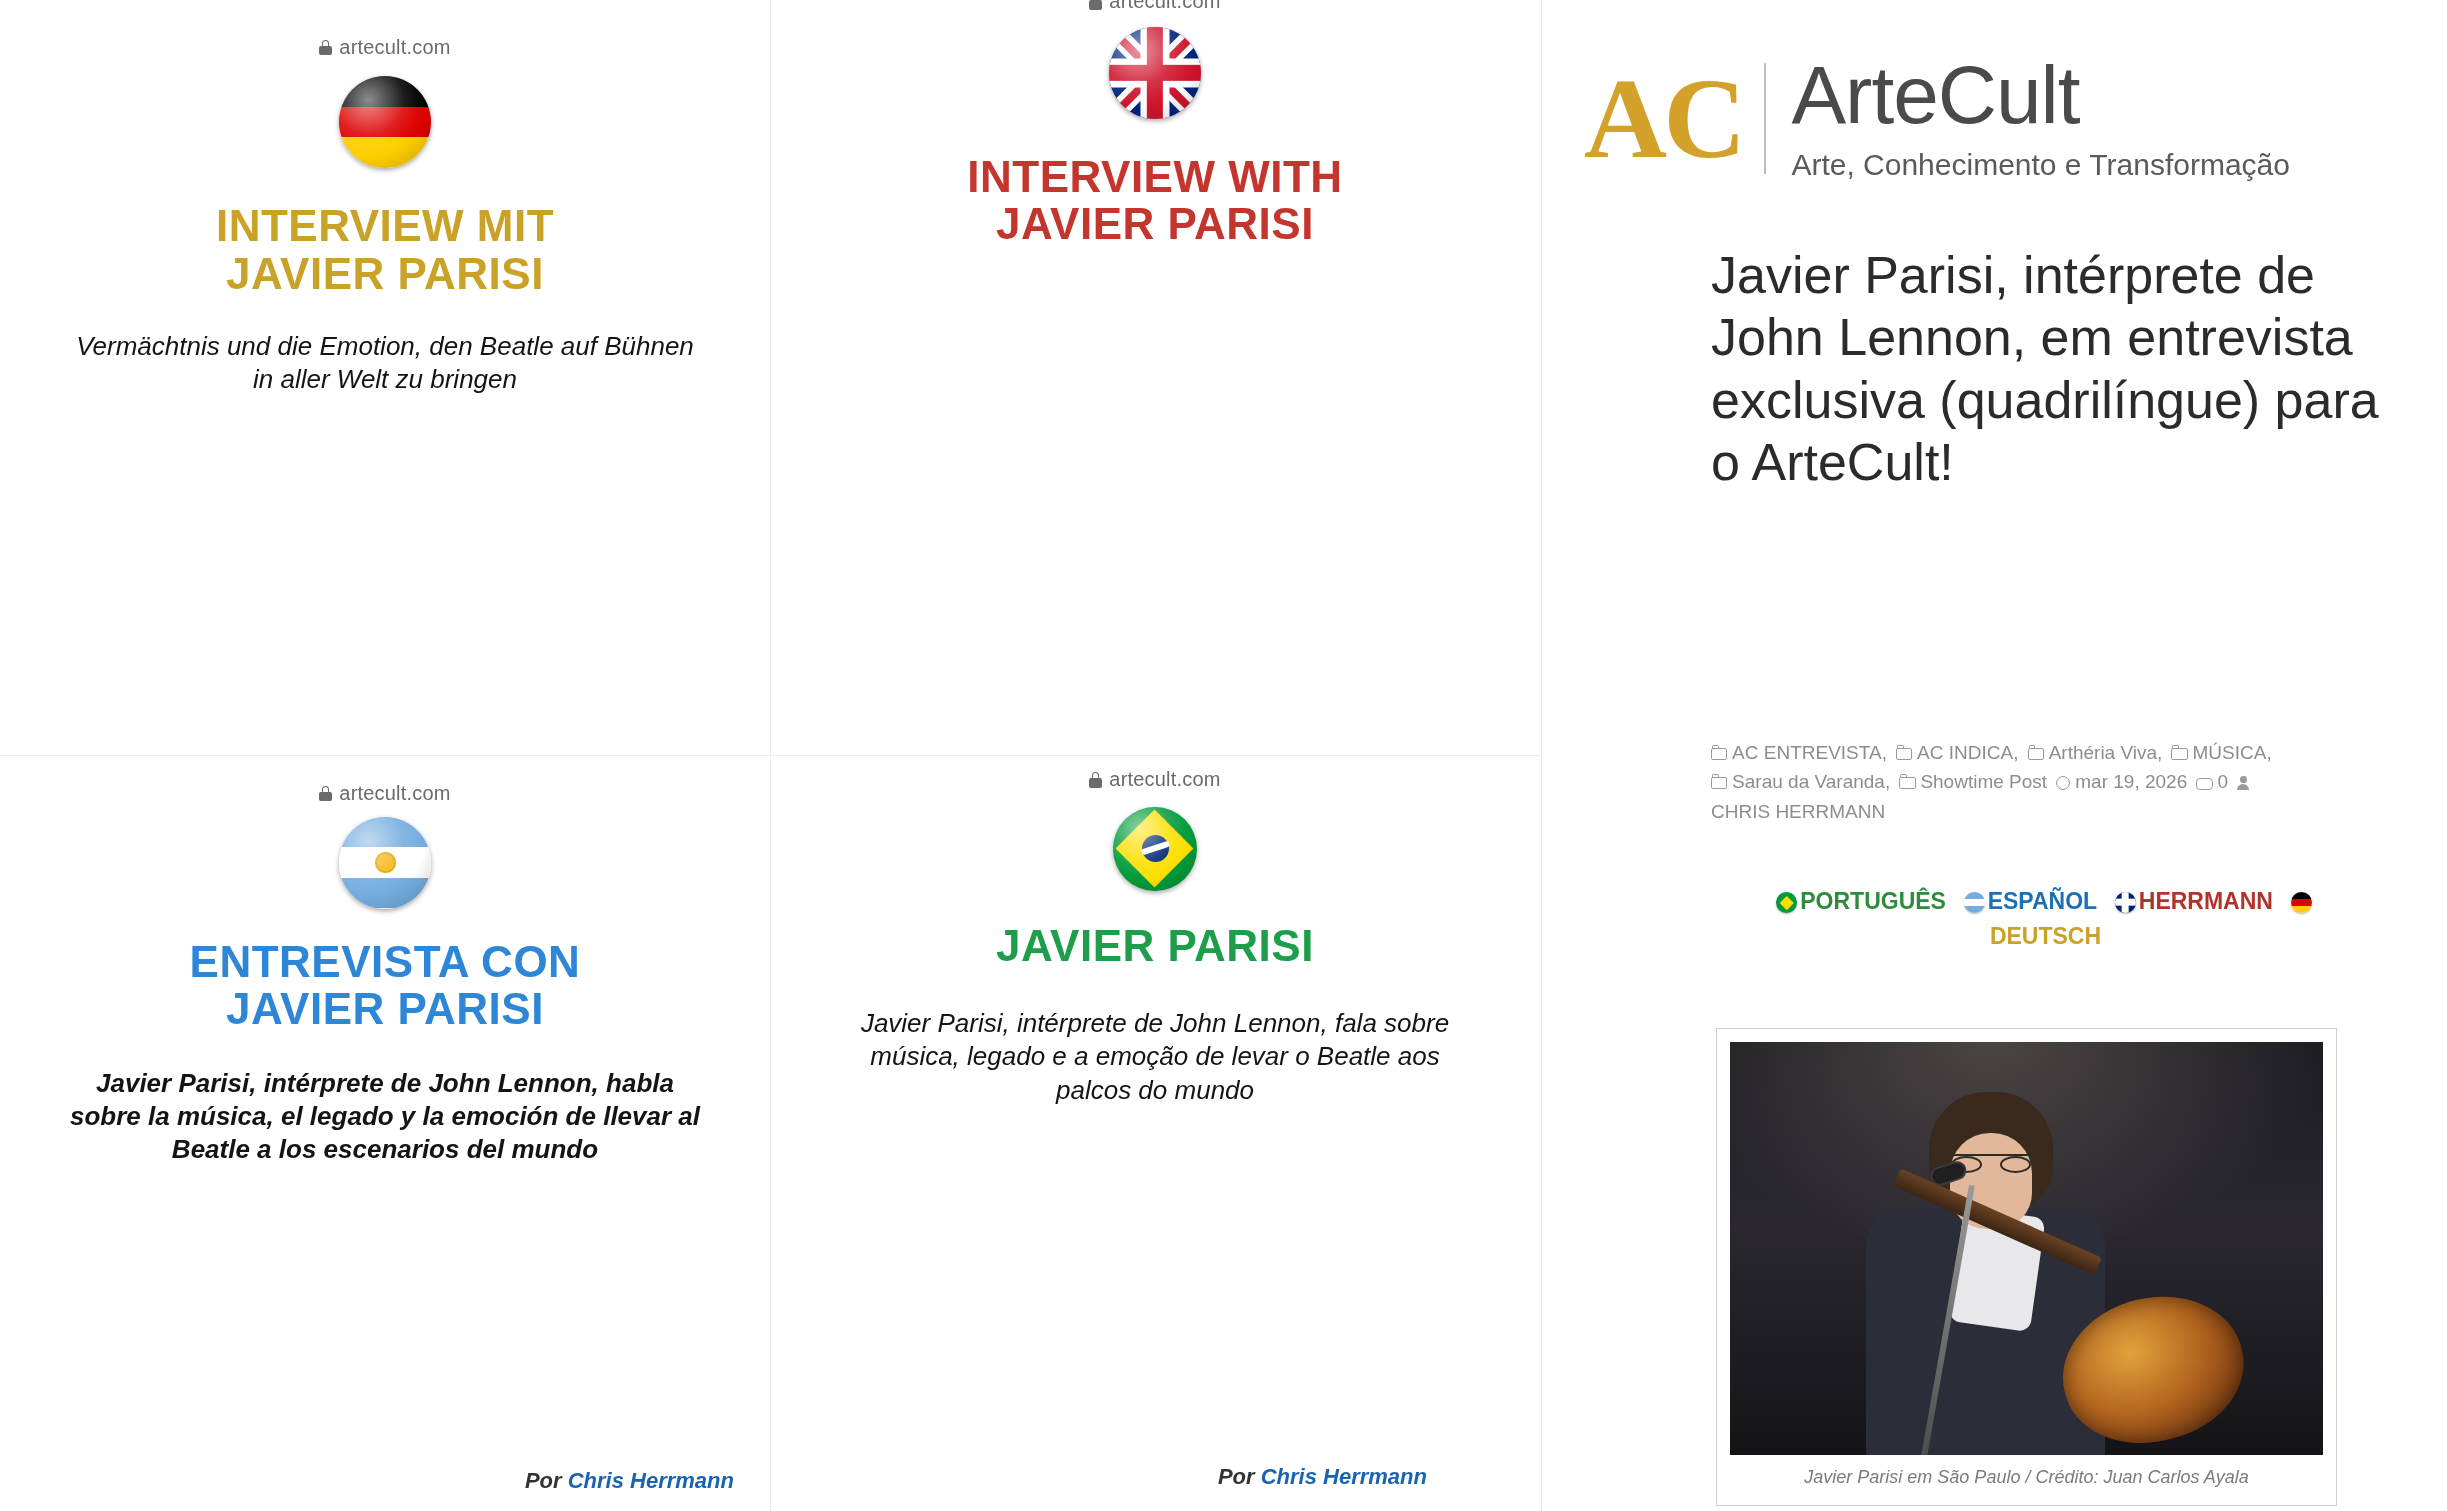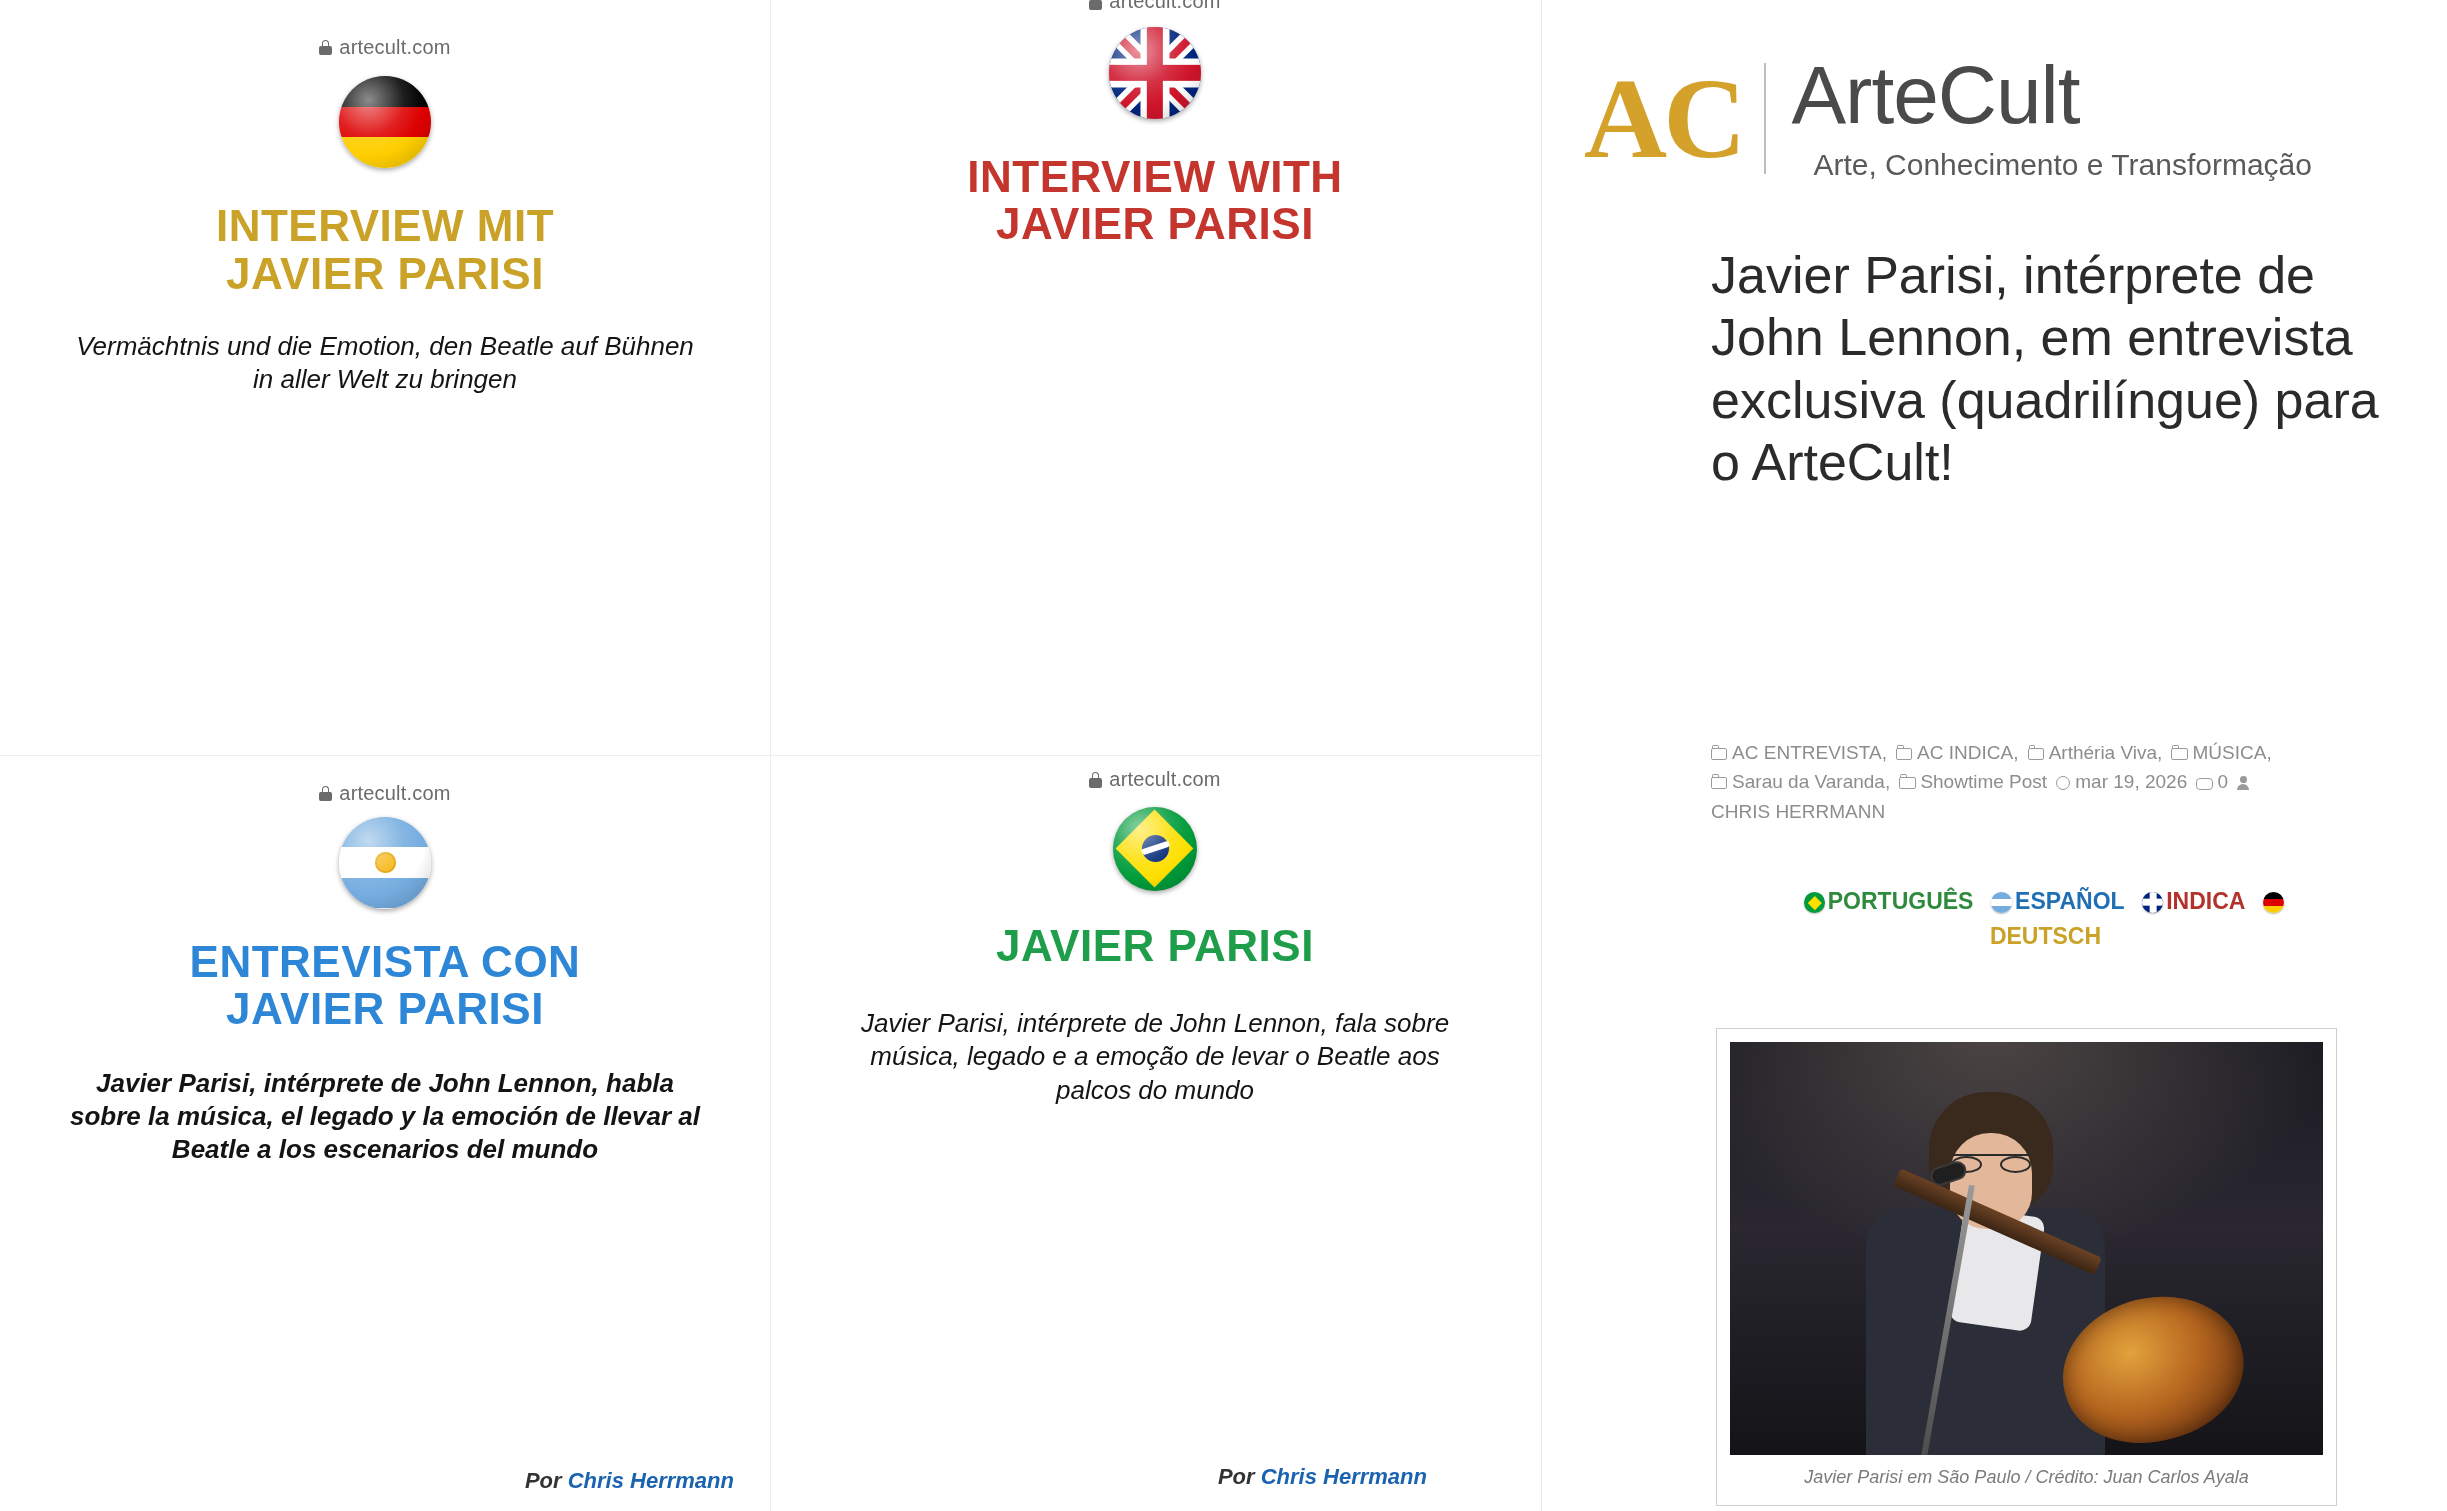--- a/index.html
+++ b/index.html
@@ -203,21 +203,20 @@
     color: #4a4a4a;
     font-family: "Liberation Sans", sans-serif;
     line-height: 1;
     letter-spacing: -1px;
   }
   .logo-text .tagline {
     font-size: 30px;
     color: #5a5a5a;
     margin-top: 11.5px;
     text-align: right;
-    margin-left: 22px;
   }
   .post-title {
     position: absolute;
     left: 1711px;
     top: 244px;
     width: 669px;
     font-size: 52px;
     line-height: 1.2;
     color: #2b2b2b;
     font-family: "Liberation Sans", sans-serif;
@@ -525,21 +524,21 @@
     <span class="chip"><span class="clock"></span><span>mar 19, 2026</span></span>
     <span class="chip"><span class="bubble"></span><span>0</span></span>
     <span class="chip"><span class="user"></span></span>
     <br>
     <span class="chip">CHRIS HERRMANN</span>
   </div>
 
   <div class="lang-row">
     <span class="lang lang-pt"><span class="mini mini-br"></span><span>PORTUGUÊS</span></span>
     <span class="lang lang-es"><span class="mini mini-ar"></span><span>ESPAÑOL</span></span>
-    <span class="lang lang-en"><span class="mini mini-uk"></span><span>INDICA</span></span>
+    <span class="lang lang-en"><span class="mini mini-uk"></span><span>HERRMANN</span></span>
     <span class="lang"><span class="mini mini-de"></span></span>
     <br>
     <span class="lang lang-de"><span>DEUTSCH</span></span>
   </div>
 
   <div class="photo-frame">
     <div class="photo">
       <span class="spot"></span>
       <span class="body"></span>
       <span class="scarf"></span>

